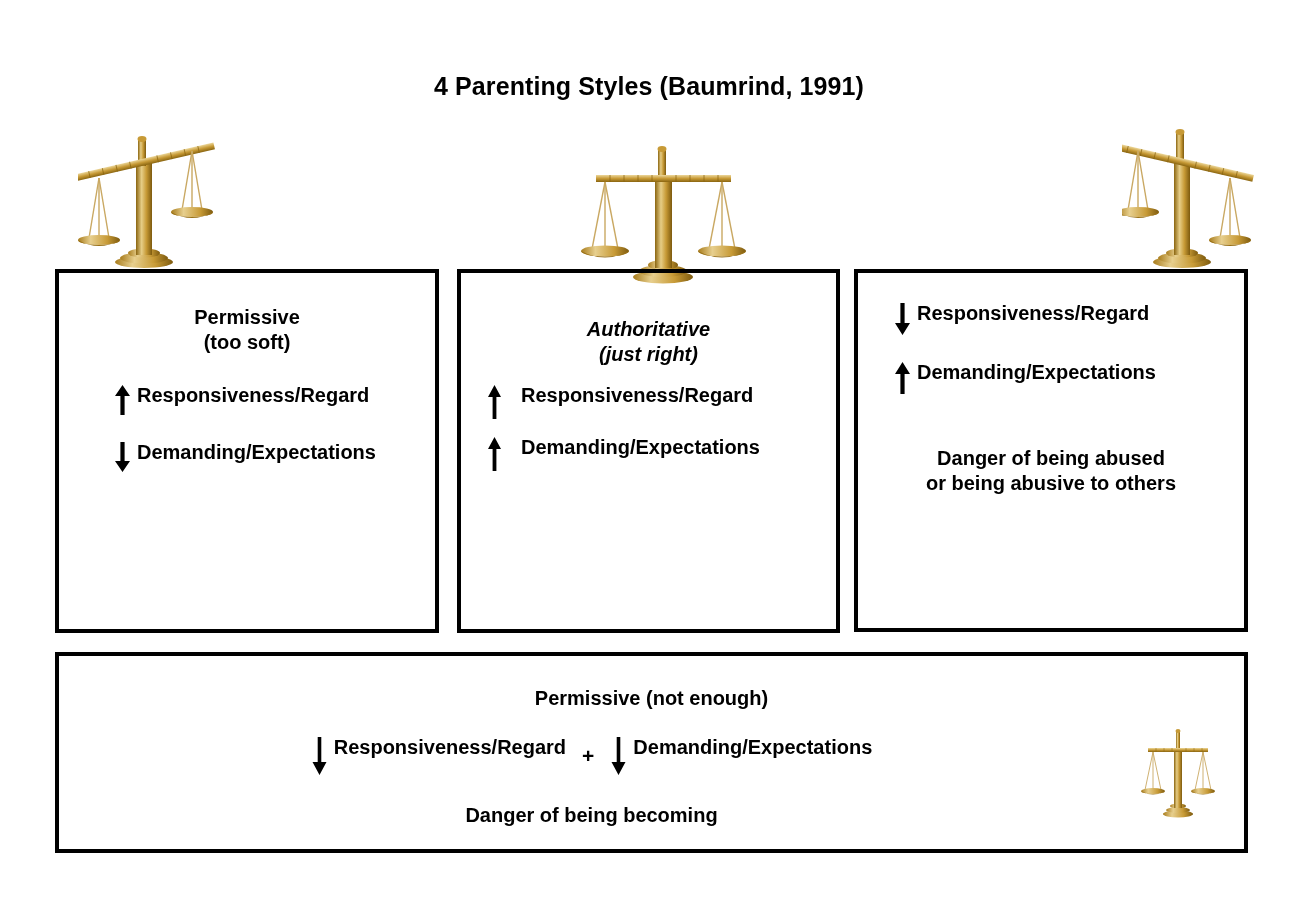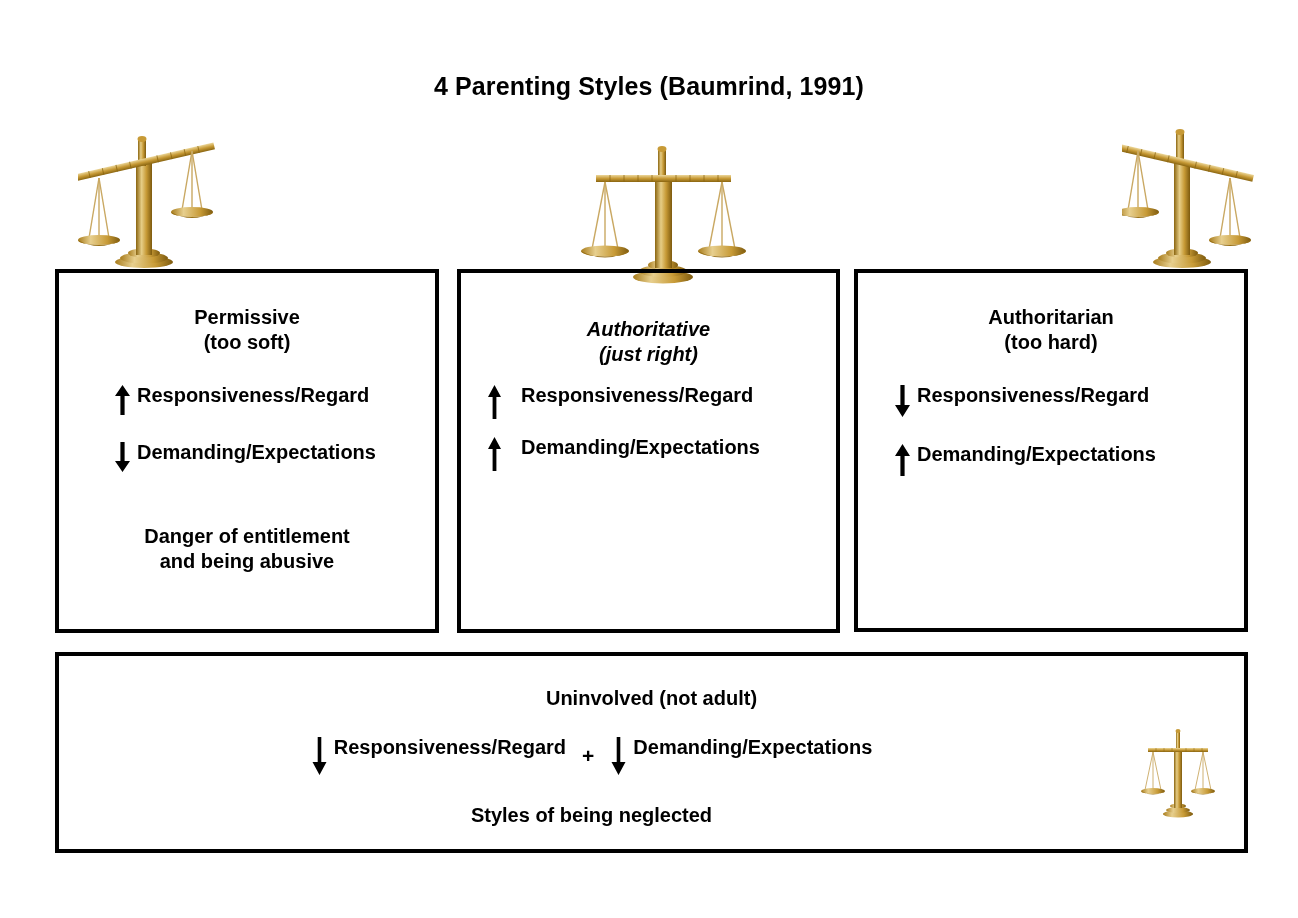--- a/index.html
+++ b/index.html
@@ -340,22 +340,20 @@
         </div>
         <div class="trait-row">
           <span class="arrow-wrap">
             <svg class="arrow-svg" width="17" height="30" viewBox="0 0 17 30">
                 <path d="M8.5 30 L16 19 L10.6 19 L10.6 0 L6.4 0 L6.4 19 L1 19 Z" fill="#000"></path>
               </svg>
           </span>
           <span class="trait-label">Demanding/Expectations</span>
         </div>
       </div>
-      <div class="danger">Danger of entitlement
-and being abusive</div>
     </div>
   </div>
 
   <div class="style-box" id="box-authoritative">
     <div class="box-inner">
       <div class="box-title">Authoritative
 (just right)</div>
       <div class="traits">
         <div class="trait-row">
           <span class="arrow-wrap">
@@ -372,66 +370,66 @@
               </svg>
           </span>
           <span class="trait-label">Demanding/Expectations</span>
         </div>
       </div>
     </div>
   </div>
 
   <div class="style-box" id="box-authoritarian">
     <div class="box-inner">
-      <div class="box-title">Authoritarian
-(too hard)</div>
       <div class="traits">
         <div class="trait-row">
           <span class="arrow-wrap">
             <svg class="arrow-svg" width="17" height="32" viewBox="0 0 17 32">
                 <path d="M8.5 32 L16 20 L10.6 20 L10.6 0 L6.4 0 L6.4 20 L1 20 Z" fill="#000"></path>
               </svg>
           </span>
           <span class="trait-label">Responsiveness/Regard</span>
         </div>
         <div class="trait-row">
           <span class="arrow-wrap">
             <svg class="arrow-svg" width="17" height="32" viewBox="0 0 17 32">
                 <path d="M8.5 0 L16 12 L10.6 12 L10.6 32 L6.4 32 L6.4 12 L1 12 Z" fill="#000"></path>
               </svg>
           </span>
           <span class="trait-label">Demanding/Expectations</span>
         </div>
       </div>
+      <div class="danger">Danger of being abused
+or being abusive to others</div>
     </div>
   </div>
 
   <div class="style-box" id="box-uninvolved">
     <div class="uninv-inner">
-      <div class="box-title">Uninvolved (not adult)</div>
+      <div class="box-title">Permissive (not enough)</div>
       <div id="uninvolved-traits">
         <div class="trait-row">
           <span class="arrow-wrap">
             <svg class="arrow-svg" width="17" height="38" viewBox="0 0 17 38">
                 <path d="M8.5 38 L15.5 25 L10.3 25 L10.3 0 L6.7 0 L6.7 25 L1.5 25 Z" fill="#000"></path>
               </svg>
           </span>
           <span class="trait-label">Responsiveness/Regard</span>
         </div>
         <span class="plus">+</span>
         <div class="trait-row">
           <span class="arrow-wrap">
             <svg class="arrow-svg" width="17" height="38" viewBox="0 0 17 38">
                 <path d="M8.5 38 L15.5 25 L10.3 25 L10.3 0 L6.7 0 L6.7 25 L1.5 25 Z" fill="#000"></path>
               </svg>
           </span>
           <span class="trait-label">Demanding/Expectations</span>
         </div>
       </div>
-      <div class="danger">Styles of being neglected</div>
+      <div class="danger">Danger of being becoming</div>
     </div>
   </div>
 
   <div class="scale" id="scale-bottom">
     <svg class="scale-svg" viewBox="0 0 76 92" width="76" height="92" aria-hidden="true">
       <defs>
         <linearGradient id="gpostB" x1="0" y1="0" x2="1" y2="0">
           <stop offset="0%" stop-color="#8a6510"></stop>
           <stop offset="35%" stop-color="#e6cd86"></stop>
           <stop offset="65%" stop-color="#c79a36"></stop>

